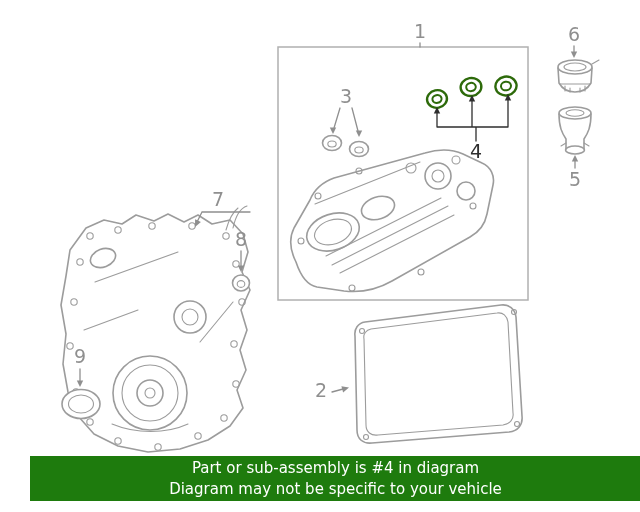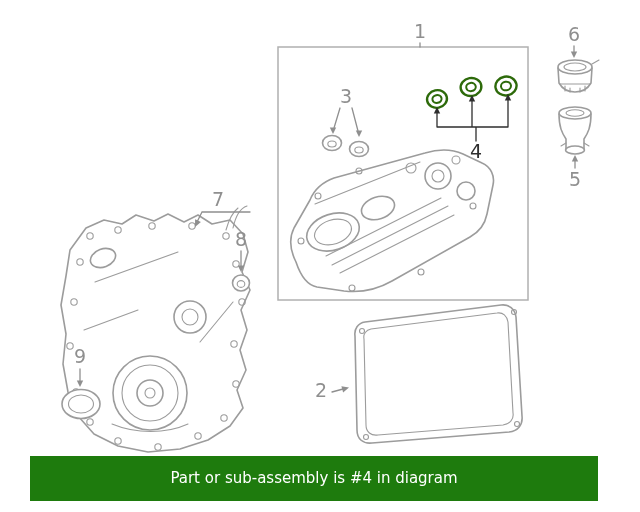--- a/index.html
+++ b/index.html
@@ -10,21 +10,21 @@
   .wh{fill:#ffffff;}
   .green-ln{fill:#ffffff;stroke:var(--highlight-green,#2d6a0a);stroke-width:2.4;}
   .green-in{fill:none;stroke:var(--highlight-green,#2d6a0a);stroke-width:2;}
   .box{fill:none;stroke:var(--box-border,#b0b0b0);stroke-width:1.5;}
   .callout{fill:var(--callout-gray,#8f8f8f);font-size:19px;font-family:"DejaVu Sans",sans-serif;}
   .dark{fill:var(--callout-dark,#2e2e2e);}
   .leader{fill:none;stroke:var(--callout-gray,#8f8f8f);stroke-width:1.3;stroke-linecap:round;}
   .leader.darks{stroke:var(--callout-dark,#2e2e2e);}
   .ah{fill:var(--callout-gray,#8f8f8f);stroke:none;}
   .ah.darks{fill:var(--callout-dark,#2e2e2e);}
-  .banner{position:absolute;left:30px;top:456px;width:568px;height:45px;background:var(--banner-bg,#1e7b0d);color:var(--banner-text,#ffffff);display:flex;flex-direction:column;align-items:center;justify-content:center;font-size:15px;line-height:1.35;text-align:center;}
+  .banner{position:absolute;left:30px;top:456px;width:611px;height:45px;background:var(--banner-bg,#1e7b0d);color:var(--banner-text,#ffffff);display:flex;flex-direction:column;align-items:center;justify-content:center;font-size:15px;line-height:1.35;text-align:center;}
 </style>
 </head>
 <body>
 
 <div class="stage">
   <svg class="diagram-svg" width="640" height="512" viewBox="0 0 640 512">
 
     <rect class="box" x="278" y="47" width="250" height="253"></rect>
 
     <g>
@@ -190,14 +190,15 @@
 
     <g>
       <path class="leader" d="M80,369 L80,381"></path>
       <polygon class="ah" points="80,387 76.8,380.5 83.2,380.5"></polygon>
       <text class="callout" x="80" y="363" text-anchor="middle">9</text>
     </g>
   </svg>
 
   <div class="banner">
     <div>Part or sub-assembly is #4 in diagram</div>
+    <div>Diagram may not be specific to your vehicle</div>
   </div>
 </div>
 
 </body></html>

